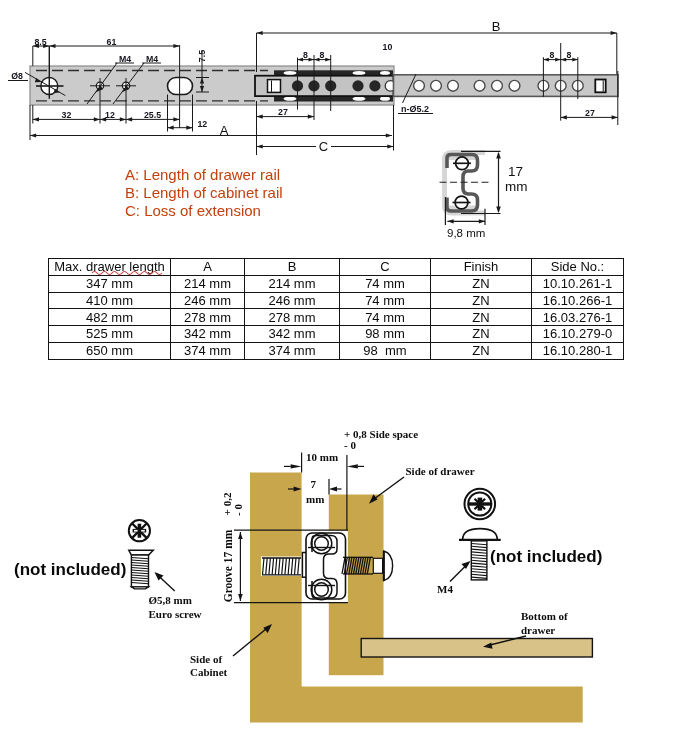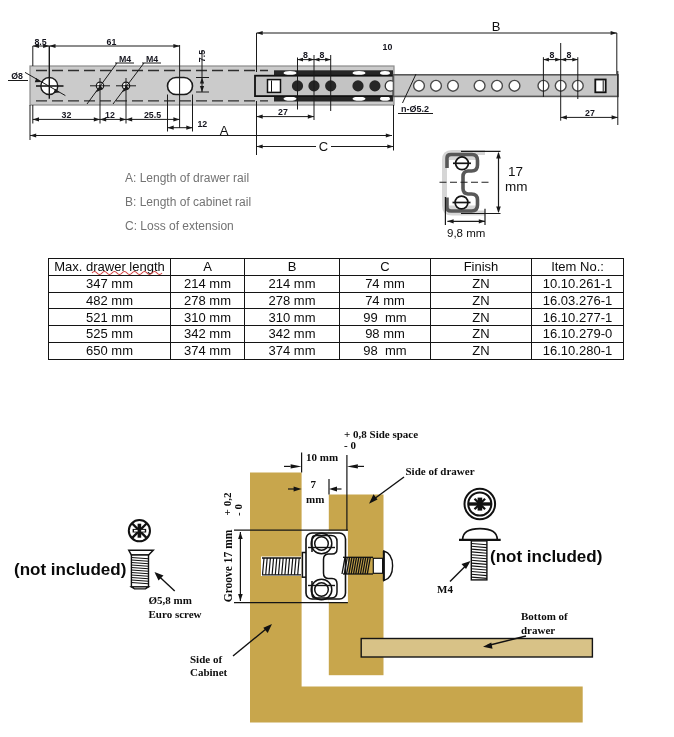--- a/index.html
+++ b/index.html
@@ -1,18 +1,18 @@
 <!DOCTYPE html>
 <html><head>
 <meta charset="utf-8">
 <style>
 html,body{margin:0;padding:0;background:#fff;}
 #page{position:relative;width:674px;height:737px;background:#fff;overflow:hidden;font-family:"Liberation Sans",sans-serif;}
 #page svg{position:absolute;}
-.legend{position:absolute;left:125px;top:166px;font-size:12px;color:#737373;line-height:24px;}
+.legend{position:absolute;left:125px;top:166px;font-size:15px;color:#c2410c;line-height:18px;}
 #tblwrap{position:absolute;left:48px;top:258px;}
 table{border-collapse:collapse;table-layout:fixed;width:575px;}
 td{border:1px solid #141414;font-size:13px;color:#0c0c0c;text-align:center;padding:0;height:15.8px;line-height:15.5px;overflow:hidden;white-space:nowrap;margin-top:38px;}
 </style>
 </head>
 <body>
 <div id="page">
 
 <svg id="topsvg" width="674" height="250" viewBox="0 0 674 250">
 
@@ -245,45 +245,45 @@
           <col style="width:101px">
           <col style="width:92px">
         </colgroup>
 <tbody>
           <tr>
             <td>Max. drawer length</td>
             <td>A</td>
             <td>B</td>
             <td>C</td>
             <td>Finish</td>
-            <td>Item No.:</td>
+            <td>Side No.:</td>
           </tr>
 <tr>
             <td>347 mm</td>
             <td>214 mm</td>
             <td>214 mm</td>
             <td>74 mm</td>
             <td>ZN</td>
             <td>10.10.261-1</td>
           </tr>
 <tr>
+            <td>410 mm</td>
+            <td>246 mm</td>
+            <td>246 mm</td>
+            <td>74 mm</td>
+            <td>ZN</td>
+            <td>16.10.266-1</td>
+          </tr>
+<tr>
             <td>482 mm</td>
             <td>278 mm</td>
             <td>278 mm</td>
             <td>74 mm</td>
             <td>ZN</td>
             <td>16.03.276-1</td>
-          </tr>
-<tr>
-            <td>521 mm</td>
-            <td>310 mm</td>
-            <td>310 mm</td>
-            <td>99&nbsp; mm</td>
-            <td>ZN</td>
-            <td>16.10.277-1</td>
           </tr>
 <tr>
             <td>525 mm</td>
             <td>342 mm</td>
             <td>342 mm</td>
             <td>98 mm</td>
             <td>ZN</td>
             <td>16.10.279-0</td>
           </tr>
 <tr>

